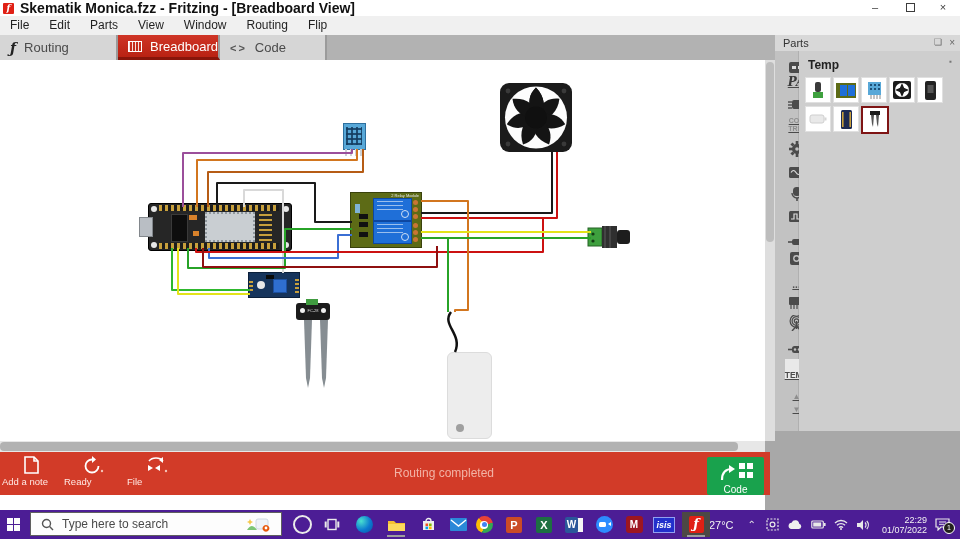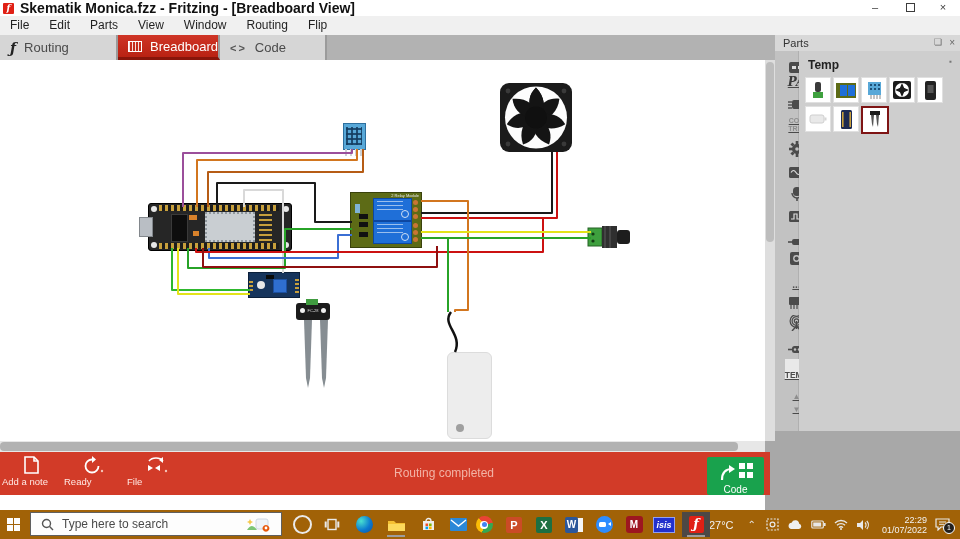--- a/index.html
+++ b/index.html
@@ -113,21 +113,21 @@
   #statusbar{left:0;top:495px;width:770px;height:15px;background:#7c1d12;color:#fff;font-size:9.5px;}
   #status-ready{position:absolute;left:6px;top:2px;font-weight:bold;}
   #status-coords{position:absolute;left:543px;top:2px;font-weight:bold;}
   #status-zoom{position:absolute;left:643px;top:2px;}
   .zoom-circle{position:absolute;top:3px;width:8px;height:8px;border:1px solid #ecc7bf;border-radius:50%;}
   .zoom-circle i{position:absolute;left:1px;top:3px;width:4px;height:1px;background:#ecc7bf;}
   .zoom-circle b{position:absolute;left:3px;top:1px;width:1px;height:5px;background:#ecc7bf;}
   #zoom-line{position:absolute;left:680px;top:7px;width:64px;height:1.5px;background:#caa49c;}
   #zoom-dot{position:absolute;left:682px;top:4px;width:7px;height:7px;border-radius:50%;background:#fff;}
   
-  #taskbar{left:0;top:510px;width:960px;height:29px;background:#a16207;}
+  #taskbar{left:0;top:510px;width:960px;height:29px;background:#4c1d95;}
   #start-btn{position:absolute;left:7px;top:8px;width:13px;height:13px;display:grid;
     grid-template-columns:6px 6px;grid-template-rows:6px 6px;gap:1px;}
   #start-btn span{background:#fdfdfd;}
   #searchbox{position:absolute;left:30px;top:2px;width:252px;height:24px;background:#fdfdfd;
     border:1px solid #5f5f5f;box-sizing:border-box;display:flex;align-items:center;}
   #search-glyph{margin:0 8px 0 10px;}
   #search-text{font-size:12px;color:#4a4a4a;}
   #search-highlight{position:absolute;right:8px;top:3px;width:26px;height:17px;}
   .tb-app{position:absolute;top:2px;width:28px;height:25px;display:flex;align-items:center;
           justify-content:center;}

